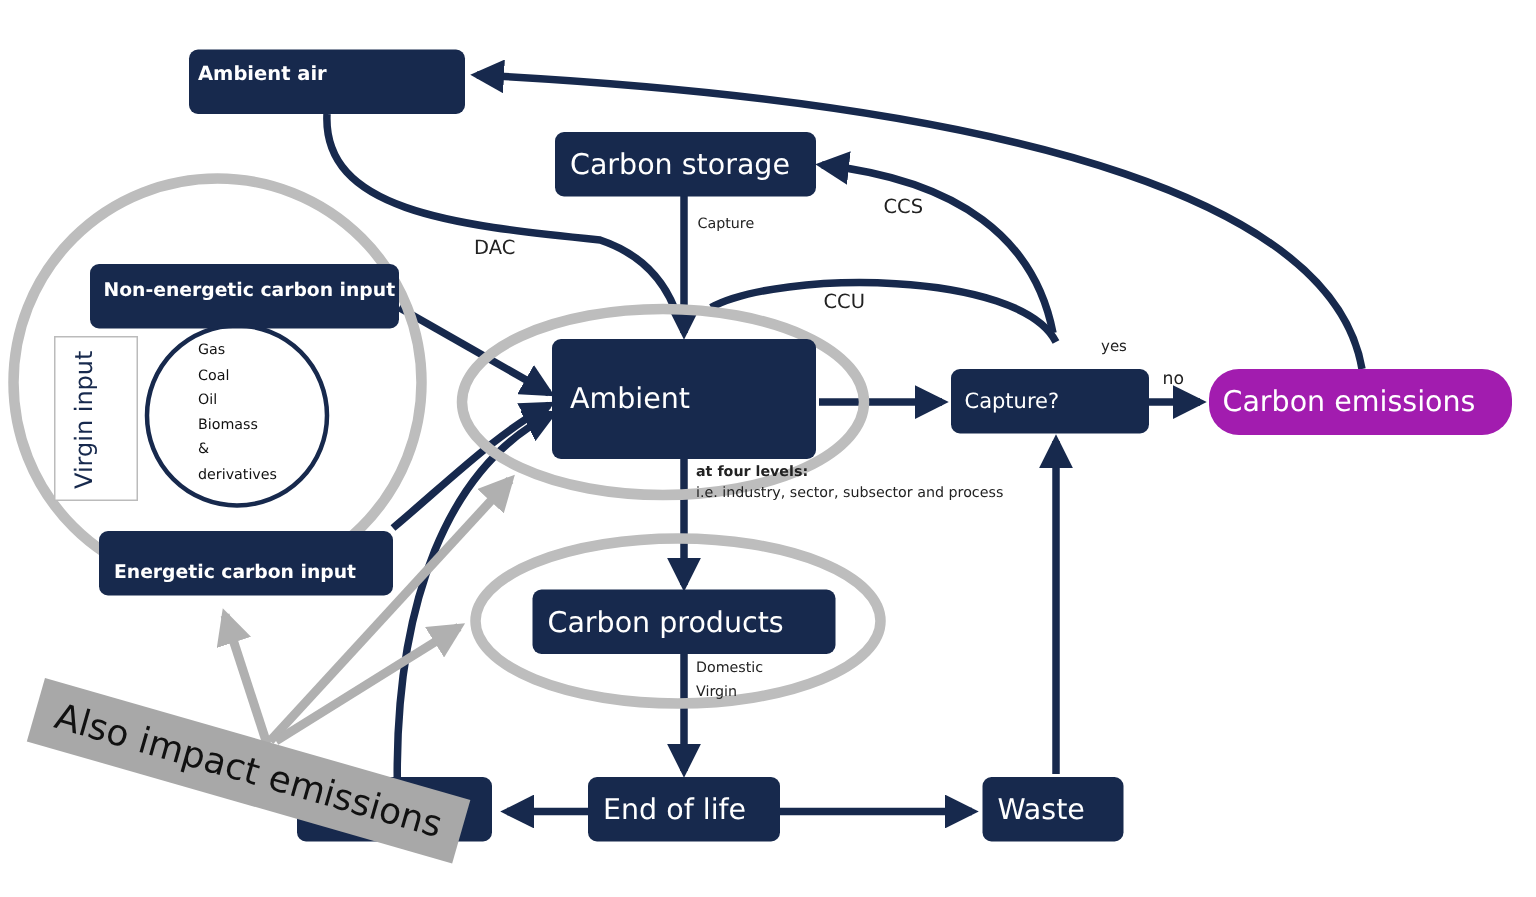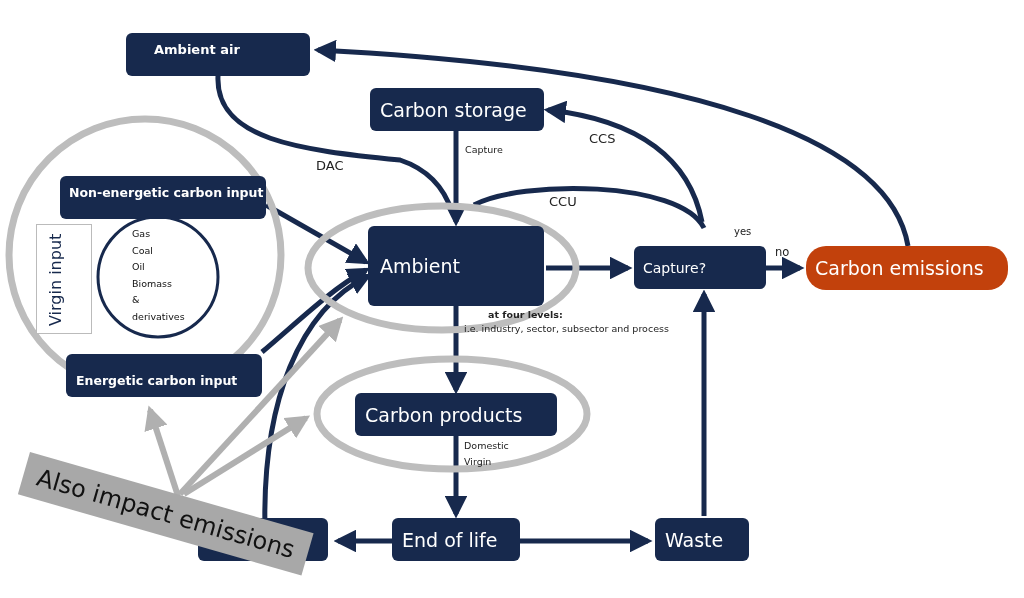--- a/index.html
+++ b/index.html
@@ -1,19 +1,19 @@
 <!DOCTYPE html>
 <html><head>
 <meta charset="utf-8">
 <style>
   html, body { margin:0; padding:0; background:#ffffff; }
   body { width:1024px; height:598px; position:relative; overflow:hidden; font-family:"Liberation Sans", sans-serif; }
   svg#diagram { position:absolute; left:0; top:0; width:1024px; height:598px; }
   .node { position:absolute; background:#17294d; color:#fff; border-radius:6px; box-sizing:border-box; display:flex; align-items:center; font-family:"DejaVu Sans", sans-serif; }
-  .node.black { background:#c2410c;border-radius:20px; }
+  .node.black { background:#a21caf;border-radius:20px; }
   .small-lbl { position:absolute; font-family:"DejaVu Sans", sans-serif; color:#222; white-space:nowrap; }
   .virgin-box { position:absolute; border:1px solid #bbb; background:#fff; box-sizing:border-box; }
   .virgin-text { position:absolute; transform:rotate(-90deg); transform-origin:left top; font-family:"DejaVu Sans", sans-serif; font-size:16px; color:#17294d; white-space:nowrap; }
   .callout { position:absolute; background:#a8a8a8; color:#111; font-family:"DejaVu Sans", sans-serif; font-size:24px; white-space:nowrap; transform:rotate(16deg); transform-origin:left top; padding:8px 14px; }
 </style>
 </head>
 <body>
 
 <svg id="diagram" viewBox="0 0 1024 598">
   <defs>
@@ -63,21 +63,21 @@
 
 <div style="position:absolute;left:132px;top:226px;font-family:'DejaVu Sans',sans-serif;font-size:9.5px;line-height:16.5px;color:#111;">
   <div>Gas</div>
   <div>Coal</div>
   <div>Oil</div>
   <div>Biomass</div>
   <div>&amp;</div>
   <div>derivatives</div>
 </div>
 
-<div class="node" style="left:126px;top:33px;width:184px;height:43px;padding-left:28px;font-size:13px;font-weight:bold;align-items:flex-start;padding-top:9px;">
+<div class="node" style="left:126px;top:33px;width:184px;height:43px;padding-left:6px;font-size:13px;font-weight:bold;align-items:flex-start;padding-top:9px;">
   <span>Ambient air</span>
 </div>
 <div class="node" style="left:370px;top:88px;width:174px;height:43px;padding-left:10px;font-size:19px;">
   <span>Carbon storage</span>
 </div>
 <div class="node" style="left:60px;top:176px;width:206px;height:43px;padding-left:9px;font-size:12.5px;font-weight:bold;align-items:flex-start;padding-top:9px;">
   <span>Non-energetic carbon input</span>
 </div>
 <div class="node" style="left:66px;top:354px;width:196px;height:43px;padding-left:10px;font-size:12.5px;font-weight:bold;align-items:center;padding-top:9px;">
   <span>Energetic carbon input</span>
@@ -101,20 +101,20 @@
 <div class="node" style="left:655px;top:518px;width:94px;height:43px;padding-left:10px;font-size:19px;">
   <span>Waste</span>
 </div>
 
 <div class="small-lbl" style="left:316px;top:158px;font-size:13px;">DAC</div>
 <div class="small-lbl" style="left:465px;top:144px;font-size:9.5px;">Capture</div>
 <div class="small-lbl" style="left:589px;top:131px;font-size:13px;">CCS</div>
 <div class="small-lbl" style="left:549px;top:194px;font-size:13px;">CCU</div>
 <div class="small-lbl" style="left:734px;top:226px;font-size:10px;">yes</div>
 <div class="small-lbl" style="left:775px;top:245px;font-size:11.5px;">no</div>
-<div class="small-lbl" style="left:464px;top:309px;font-size:9.5px;font-weight:bold;margin-left:24px;">at four levels:</div>
+<div class="small-lbl" style="left:464px;top:309px;font-size:9.5px;font-weight:bold;">at four levels:</div>
 <div class="small-lbl" style="left:464px;top:323px;font-size:9.5px;">i.e. industry, sector, subsector and process</div>
 <div class="small-lbl" style="left:464px;top:440px;font-size:9.5px;">Domestic</div>
 <div class="small-lbl" style="left:464px;top:456px;font-size:9.5px;">Virgin</div>
 
 <div class="callout" style="left:30px;top:452px;">
   <span>Also impact emissions</span>
 </div>
 
 </body></html>

